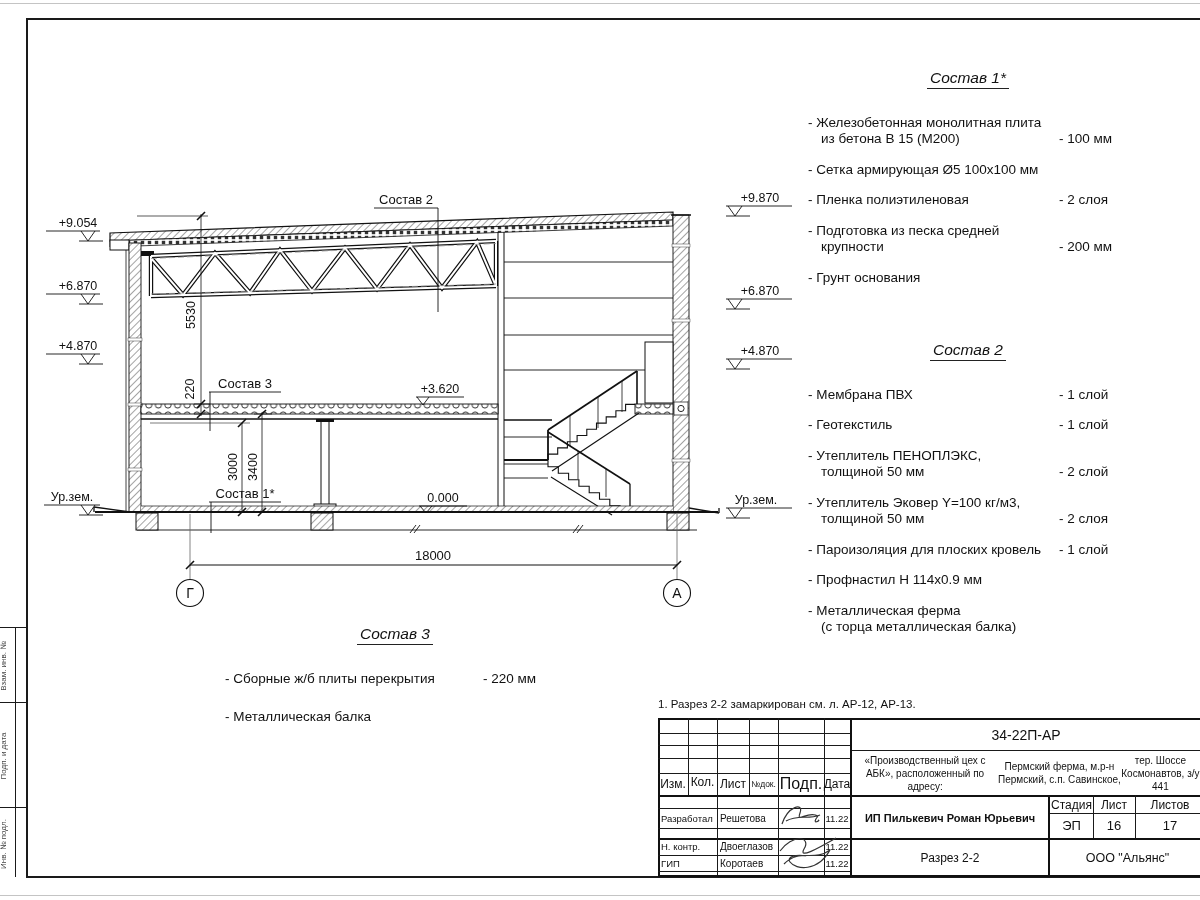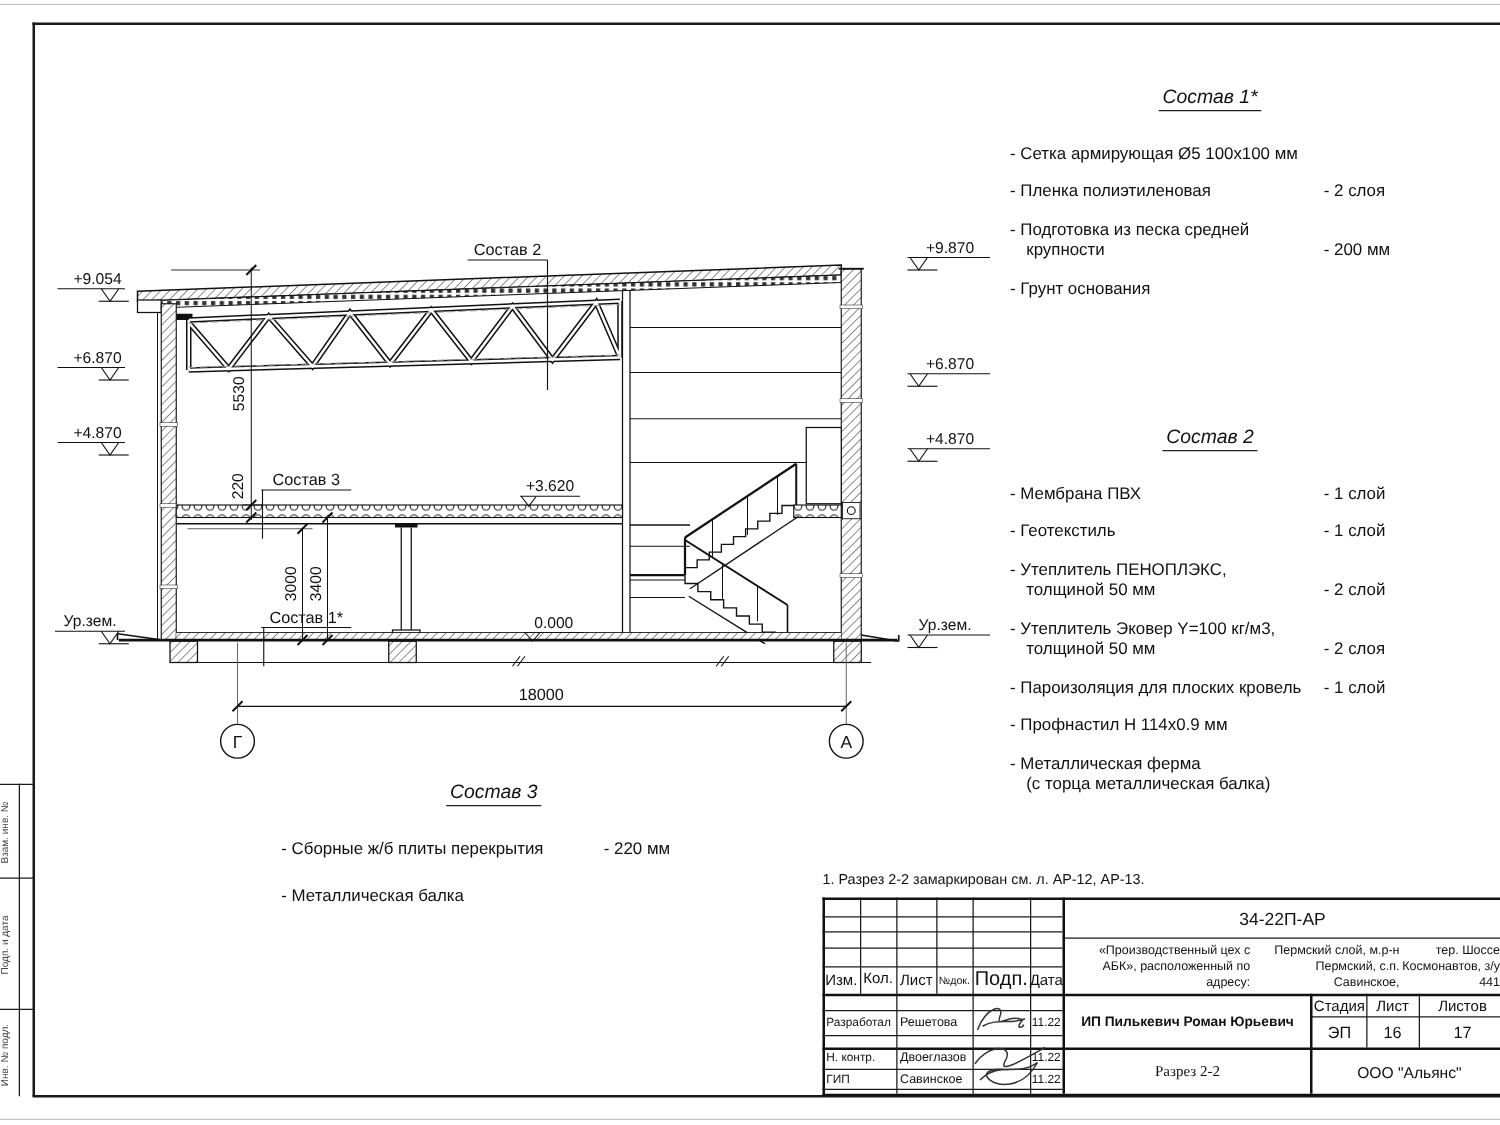--- a/index.html
+++ b/index.html
@@ -12,21 +12,21 @@
   
   .mlist{position:absolute;font-size:13.5px;line-height:16.5px;color:#111;}
   .mlist .ltitle{font-size:15.5px;font-style:italic;text-align:center;margin-bottom:28px;}
   .mlist .ltitle span{border-bottom:1px solid #222;padding:0 3px 2px 3px;}
   .mrow{display:flex;align-items:flex-end;margin-bottom:14px;}
   .mname{flex:0 0 238px;white-space:pre-line;padding-left:13px;text-indent:-13px;}
   .mval{white-space:nowrap;}
   
   #tb{position:absolute;left:658px;top:718px;width:562px;height:159px;}
   #tb .b2{background:#111;}
-  .cell{position:absolute;display:flex;align-items:center;justify-content:center;text-align:right;}
+  .cell{position:absolute;display:flex;align-items:center;justify-content:center;text-align:center;}
   .cl{justify-content:flex-start;text-align:left;padding-left:3px;}
   .sidetab{position:absolute;left:-30px;width:70px;height:12px;font-size:8px;color:#444;
            transform:rotate(-90deg);text-align:center;white-space:nowrap;}
   .note{position:absolute;font-size:11.5px;color:#111;}
 </style>
 </head>
 <body>
 <div id="sheet">
 
 <div class="hline gray" style="left:0;top:3px;width:1200px;"></div>
@@ -262,20 +262,25 @@
     <text x="237" y="467" transform="rotate(-90 237 467)">3000</text>
     <text x="257" y="467" transform="rotate(-90 257 467)">3400</text>
     <text x="190" y="598" font-size="14">Г</text>
     <text x="677" y="598" font-size="14">А</text>
   </g>
 </svg>
 
 <div class="mlist" style="left:808px;top:70px;width:320px;">
   <div class="ltitle"><span>Состав 1*</span></div>
   <div class="mrow">
+        <div class="mname">- Железобетонная  монолитная плита
+из бетона В 15 (М200)</div>
+        <div class="mval">- 100 мм</div>
+      </div>
+  <div class="mrow">
         <div class="mname">- Сетка армирующая Ø5 100х100 мм</div>
         <div class="mval"></div>
       </div>
   <div class="mrow">
         <div class="mname">- Пленка полиэтиленовая</div>
         <div class="mval">-  2 слоя</div>
       </div>
   <div class="mrow">
         <div class="mname">- Подготовка из песка средней
 крупности</div>
@@ -372,40 +377,40 @@
   <div class="cell" style="left:120px;top:55px;width:46px;height:22px;font-size:16px;">Подп.</div>
   <div class="cell" style="left:166px;top:55px;width:26px;height:22px;font-size:12px;">Дата</div>
 
   <div class="cell cl" style="left:0;top:90px;width:59px;height:20px;font-size:9.5px;">Разработал</div>
   <div class="cell cl" style="left:59px;top:90px;width:61px;height:20px;font-size:10px;">Решетова</div>
   <div class="cell" style="left:166px;top:90px;width:26px;height:20px;font-size:9.5px;">11.22</div>
   <div class="cell cl" style="left:0;top:120px;width:59px;height:17px;font-size:9.5px;">Н. контр.</div>
   <div class="cell cl" style="left:59px;top:120px;width:61px;height:17px;font-size:10px;">Двоеглазов</div>
   <div class="cell" style="left:166px;top:120px;width:26px;height:17px;font-size:9.5px;">11.22</div>
   <div class="cell cl" style="left:0;top:137px;width:59px;height:16px;font-size:9.5px;">ГИП</div>
-  <div class="cell cl" style="left:59px;top:137px;width:61px;height:16px;font-size:10px;">Савинское</div>
+  <div class="cell cl" style="left:59px;top:137px;width:61px;height:16px;font-size:10px;">Коротаев</div>
   <div class="cell" style="left:166px;top:137px;width:26px;height:16px;font-size:9.5px;">11.22</div>
 
   <svg class="abs" style="left:118px;top:78px;" width="76" height="79" viewBox="0 0 76 79">
     <g stroke="#333" stroke-width="1.2" fill="none">
       <path d="M6,28 C12,10 28,6 24,17 C20,28 32,14 42,20 C34,30 46,24 42,24 M10,25 C22,18 32,24 44,19"></path>
       <path d="M4,55 C16,38 36,40 28,53 C22,64 44,51 60,42 M8,68 C24,52 38,66 54,54 C42,76 20,74 14,66 C10,61 20,58 30,60"></path>
     </g>
   </svg>
 
   <div class="cell" style="left:194px;top:2px;width:348px;height:30px;font-size:14px;">34-22П-АР</div>
   <div class="cell" style="left:194px;top:33px;width:348px;height:44px;font-size:10px;flex-direction:row;line-height:13px;">
     <span>«Производственный цех с АБК», расположенный по адресу:</span>
-    <span>Пермский слой, м.р-н Пермский, с.п. Савинское,</span>
+    <span>Пермский ферма, м.р-н Пермский, с.п. Савинское,</span>
     <span>тер. Шоссе Космонавтов, з/у 441</span>
   </div>
   <div class="cell" style="left:194px;top:79px;width:196px;height:41px;font-size:11px;font-weight:bold;">ИП Пилькевич Роман Юрьевич</div>
   <div class="cell" style="left:392px;top:79px;width:43px;height:16px;font-size:12px;">Стадия</div>
   <div class="cell" style="left:435px;top:79px;width:42px;height:16px;font-size:12px;">Лист</div>
   <div class="cell" style="left:477px;top:79px;width:70px;height:16px;font-size:12px;">Листов</div>
   <div class="cell" style="left:392px;top:95px;width:43px;height:25px;font-size:13px;">ЭП</div>
   <div class="cell" style="left:435px;top:95px;width:42px;height:25px;font-size:13px;">16</div>
   <div class="cell" style="left:477px;top:95px;width:70px;height:25px;font-size:13px;">17</div>
-  <div class="cell" style="left:194px;top:122px;width:196px;height:35px;font-size:12px;font-family:Liberation Serif, serif;">Разрез 2-2</div>
+  <div class="cell" style="left:194px;top:122px;width:196px;height:35px;font-size:12px;">Разрез 2-2</div>
   <div class="cell" style="left:392px;top:122px;width:155px;height:35px;font-size:12.5px;">ООО "Альянс"</div>
 </div>
 
 </div>
 
 </body></html>

